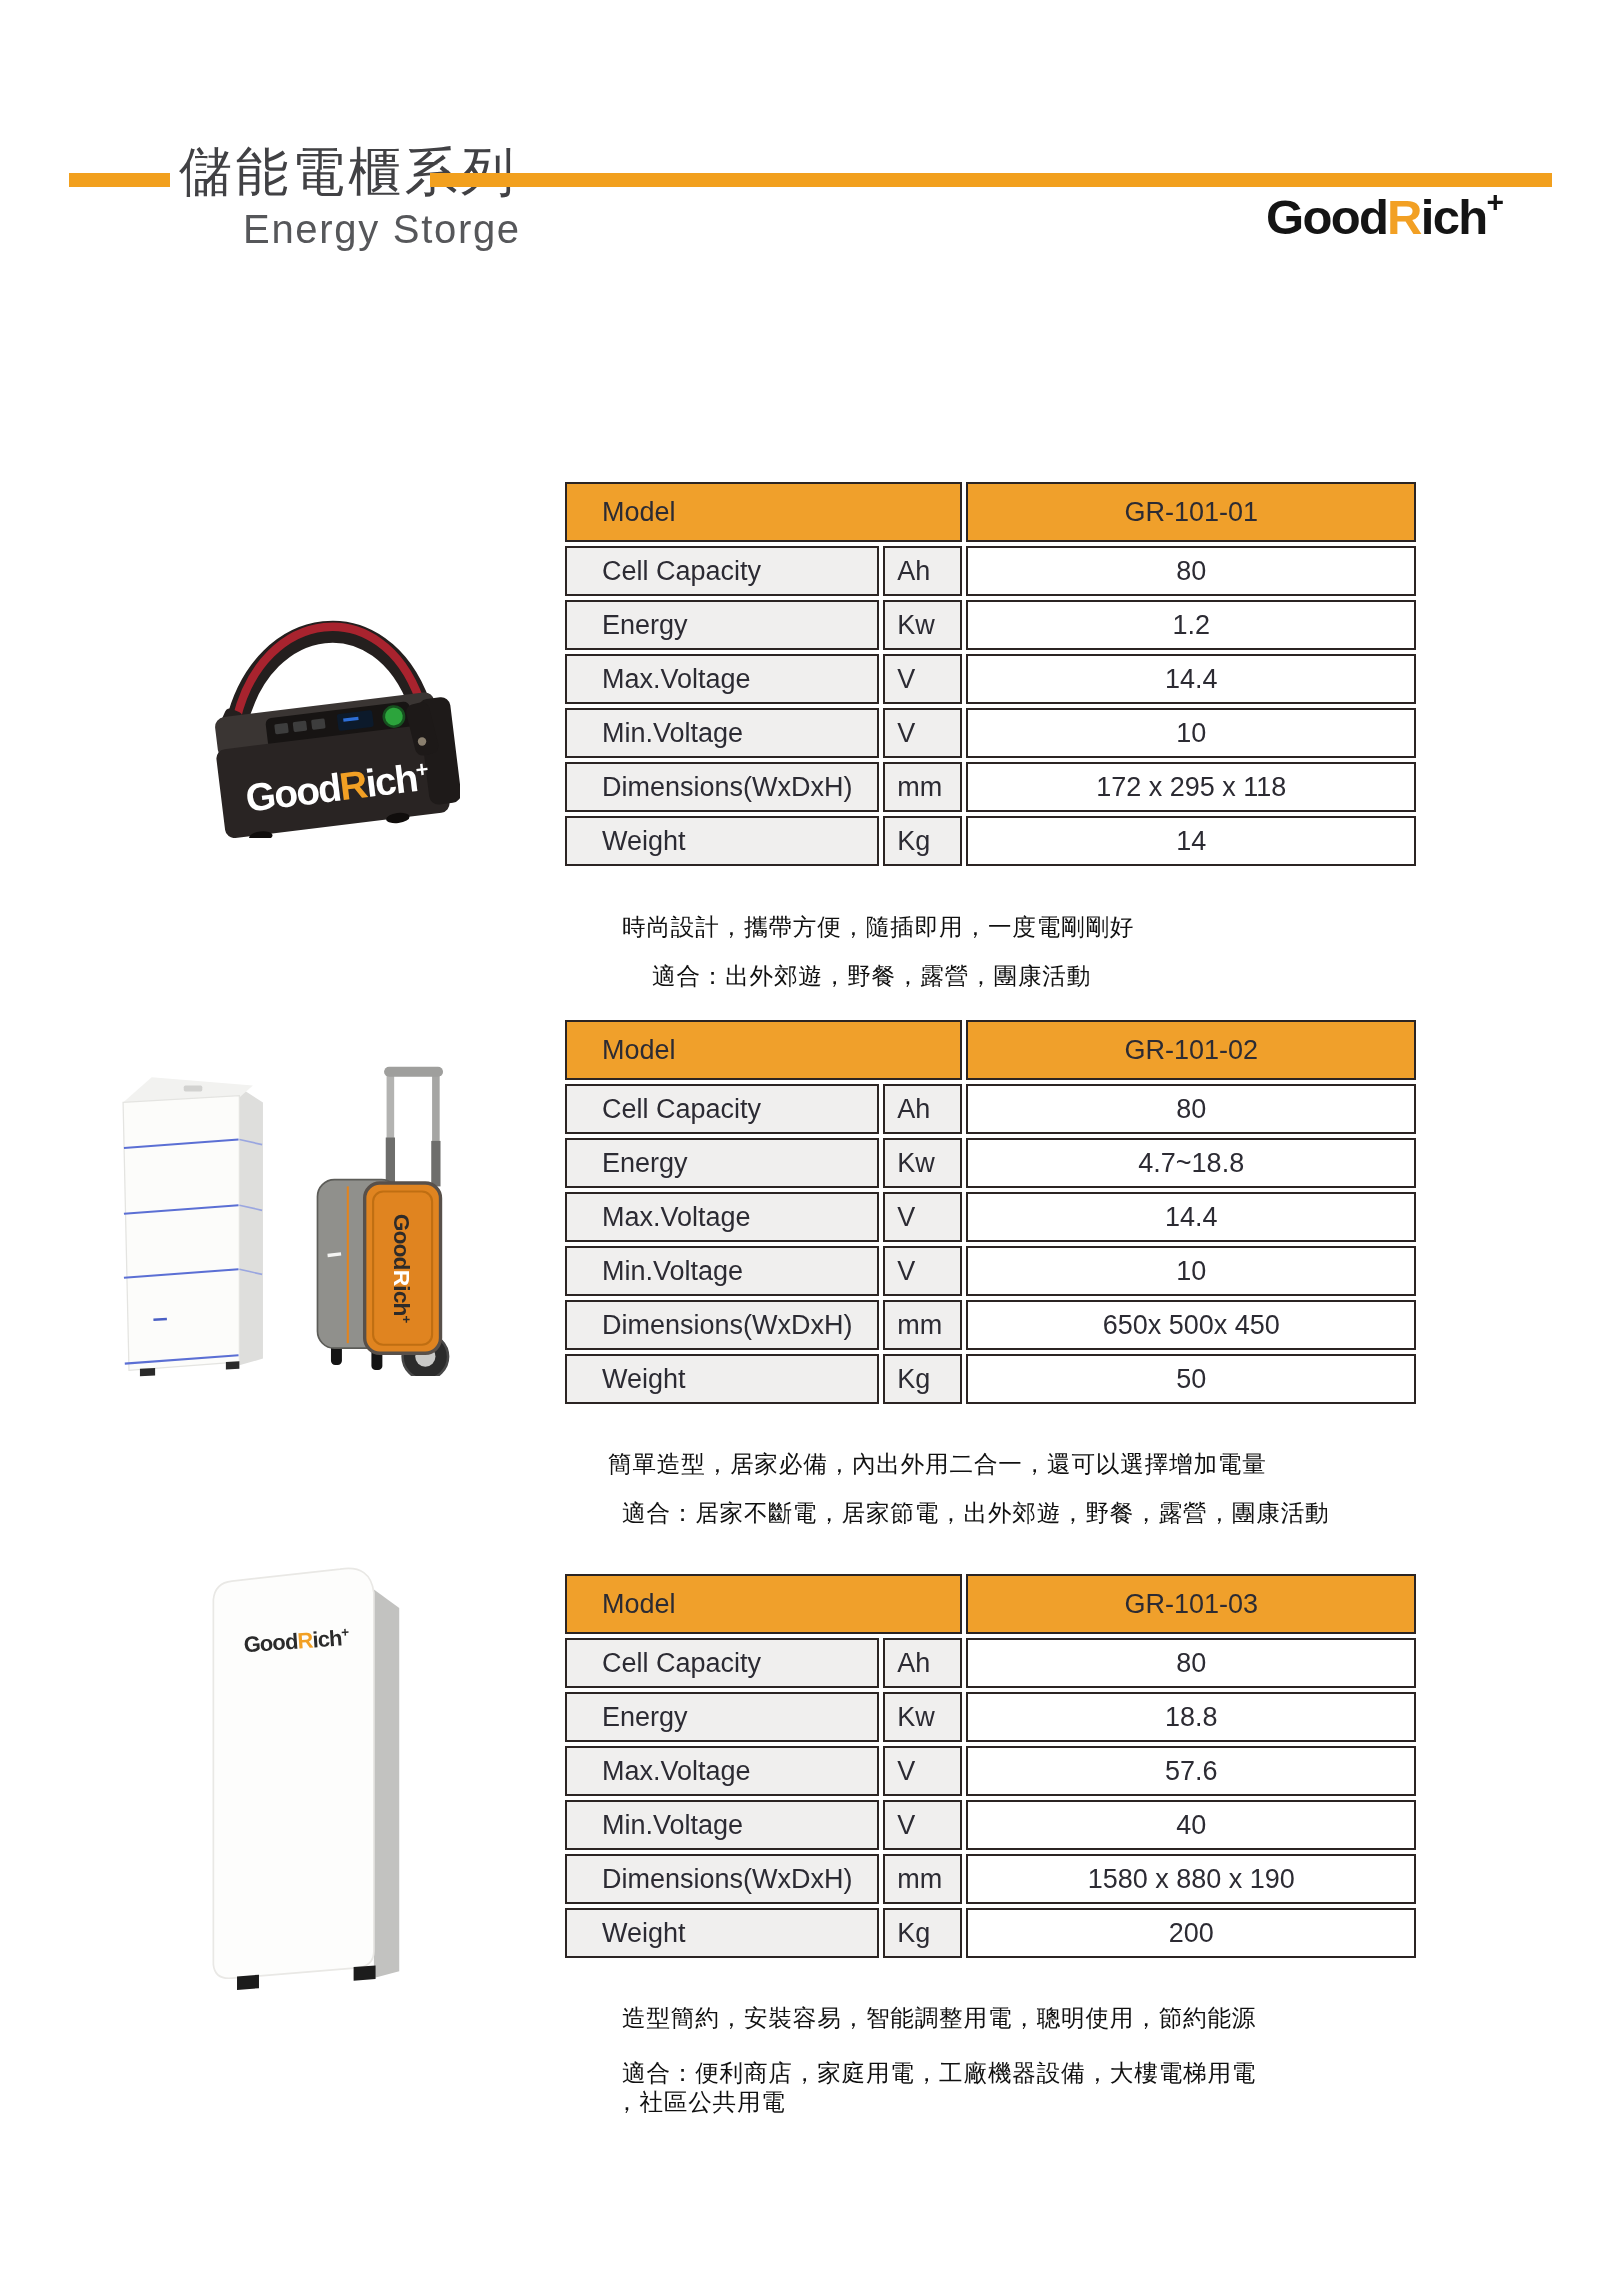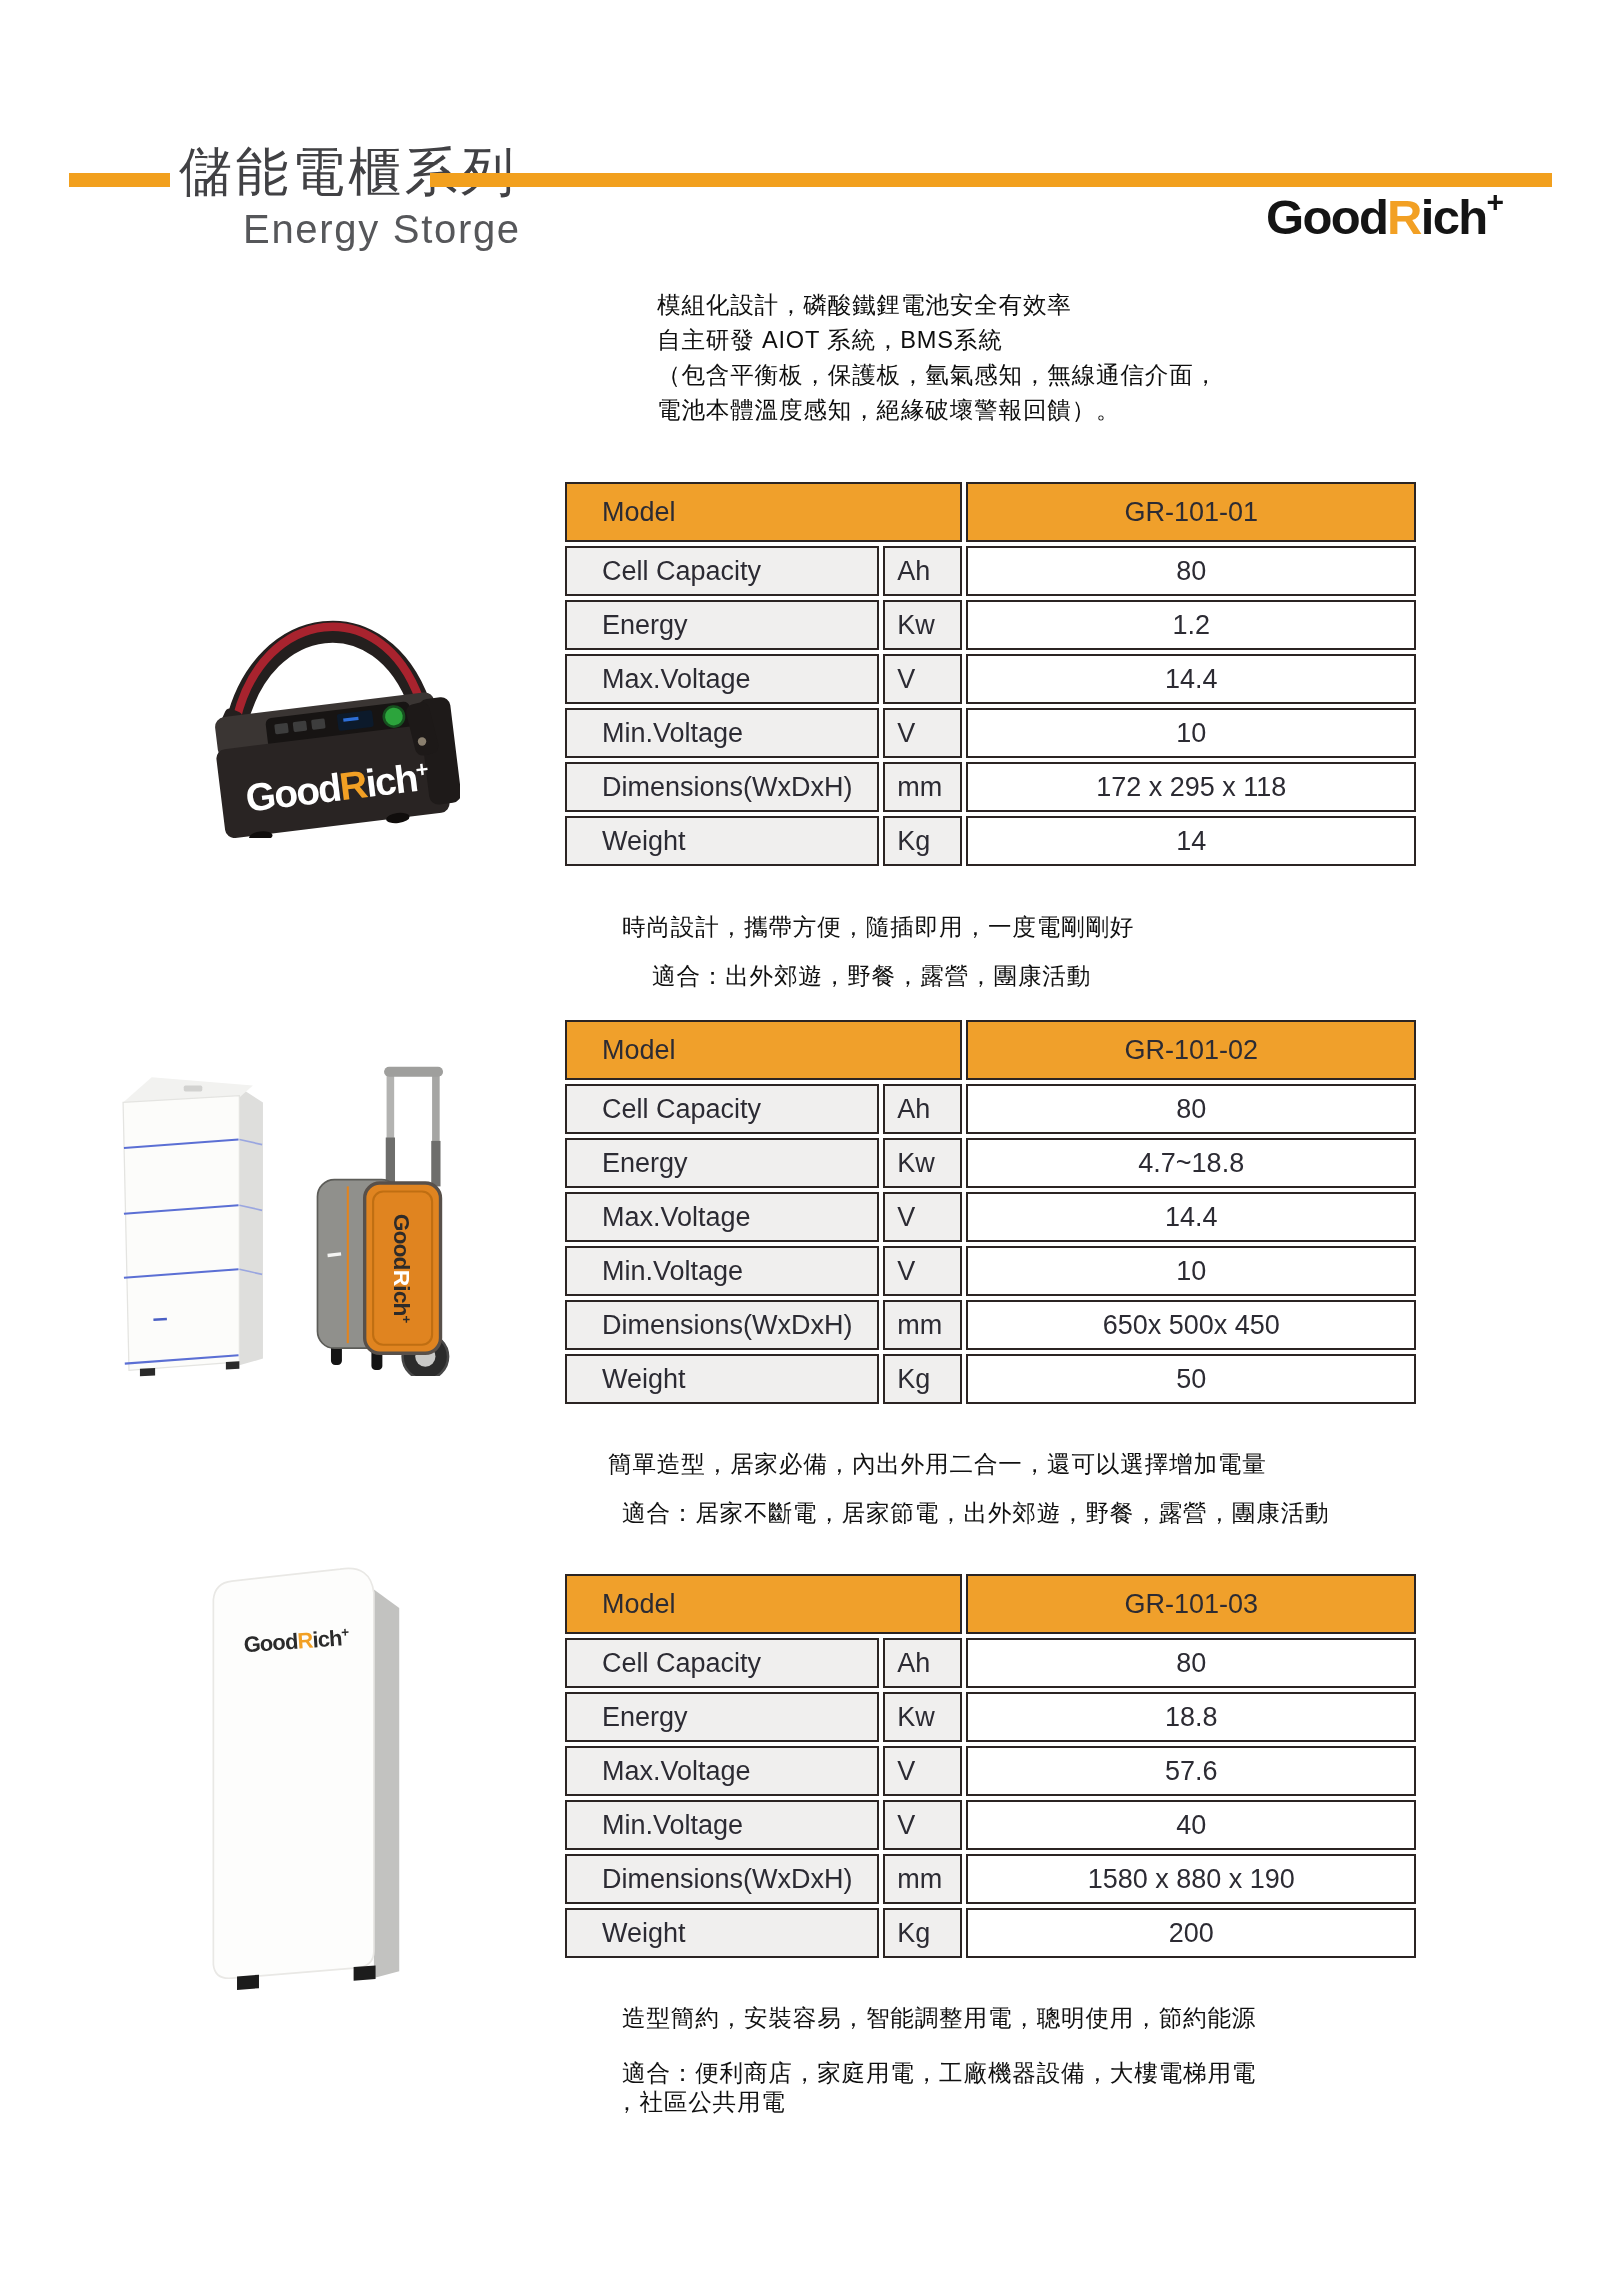--- a/index.html
+++ b/index.html
@@ -54,26 +54,20 @@
 <body>
 
 <div class="page">
 
   <div class="title-dash"></div>
   <h1 class="page-title">儲能電櫃系列</h1>
   <div class="title-rule"></div>
   <div class="page-subtitle">Energy Storge</div>
   <div class="brand-logo"><span>Good</span><span class="oR">R</span><span>ich</span><sup>+</sup></div>
 
-  <div class="intro">
-    <div>模組化設計，磷酸鐵鋰電池安全有效率</div>
-    <div>自主研發 AIOT 系統，BMS系統</div>
-    <div>（包含平衡板，保護板，氫氣感知，無線通信介面，</div>
-    <div>電池本體溫度感知，絕緣破壞警報回饋）。</div>
-  </div>
 
   <div class="img1">
     <svg viewBox="0 0 345 310">
       <path d="M80,175 C112,42 252,26 297,152" fill="none" stroke="#241F1E" stroke-width="26" stroke-linecap="round"></path>
       <path d="M80,169 C112,36 252,20 297,146" fill="none" stroke="#A8232E" stroke-width="10" stroke-linecap="round"></path>
       <rect x="62" y="158" width="22" height="30" rx="6" transform="rotate(24 73 173)" fill="#241F1E"></rect>
       <g transform="rotate(-7 190 215)">
         <rect x="60" y="152" width="262" height="50" rx="12" fill="#3A3533"></rect>
         <rect x="120" y="160" width="172" height="36" rx="7" fill="#171413"></rect>
         <rect x="130" y="168" width="16" height="12" rx="2" fill="#3D3D3D"></rect>

